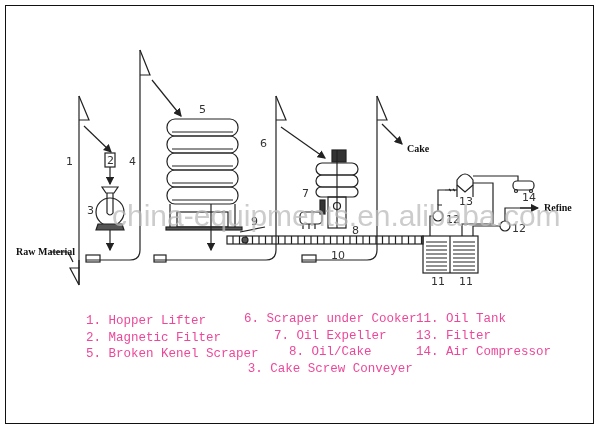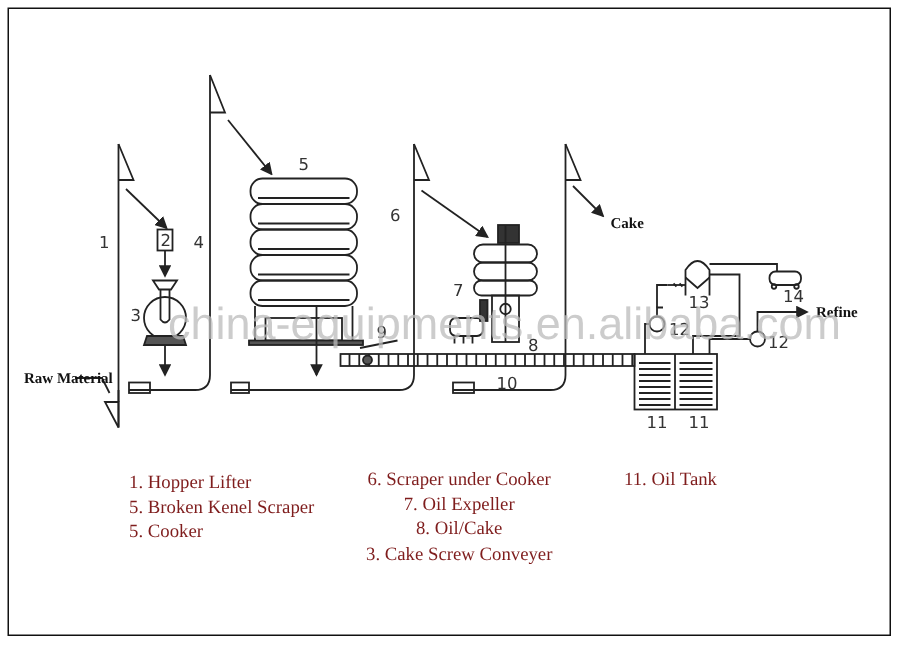--- a/index.html
+++ b/index.html
@@ -2,21 +2,21 @@
 <html><head>
 <meta charset="utf-8">
 <style>
   html, body { margin:0; padding:0; background:#ffffff; }
   body { width:600px; height:432px; position:relative; overflow:hidden; font-family:"Liberation Serif", serif; }
   #frame { position:absolute; left:5px; top:5px; width:589px; height:419px; border:1.5px solid #111; box-sizing:border-box; }
   svg#diagram { position:absolute; left:0; top:0; }
   .num { font-family:"DejaVu Sans", sans-serif; font-size:11px; fill:#333; }
   .lbl { font-family:"Liberation Serif", serif; font-size:10px; font-weight:bold; fill:#111; }
   .wm { font-family:"Liberation Sans", sans-serif; font-size:30px; fill:#bbb; opacity:0.75; }
-  .legend { position:absolute; font-family:Liberation Serif, serif; font-size:12.5px; color:#7f1d1d; line-height:16.5px; }
+  .legend { position:absolute; font-family:Liberation Mono, monospace; font-size:12.5px; color:#ec4899; line-height:16.5px; }
   .legend div { white-space:nowrap; }
 </style>
 </head>
 <body>
 
 <div id="frame"></div>
 
 <svg id="diagram" width="600" height="432" viewBox="0 0 600 432">
   <defs>
     <marker id="arr" markerWidth="7" markerHeight="7" refX="6" refY="3.5" orient="auto">
@@ -156,24 +156,26 @@
     <text class="lbl" x="16" y="255">Raw Material</text>
     <text class="lbl" x="407" y="152">Cake</text>
     <text class="lbl" x="544" y="211">Refine</text>
 
     <text class="wm" x="112" y="226">china-equipments.en.alibaba.com</text>
   </g>
 </svg>
 
 <div class="legend" style="left:86px; top:313px;">
   <div>1. Hopper Lifter</div>
+  <div>2. Magnetic Filter</div>
   <div>5. Broken Kenel Scraper</div>
-  <div>5. Cooker</div>
 </div>
 <div class="legend" style="left:244px; top:311px;text-align:center;">
   <div>6. Scraper under Cooker</div>
   <div>7. Oil Expeller</div>
   <div>8. Oil/Cake</div>
   <div>3. Cake Screw Conveyer</div>
 </div>
 <div class="legend" style="left:416px; top:311px;">
   <div>11. Oil Tank</div>
+  <div>13. Filter</div>
+  <div>14. Air Compressor</div>
 </div>
 
 </body></html>

